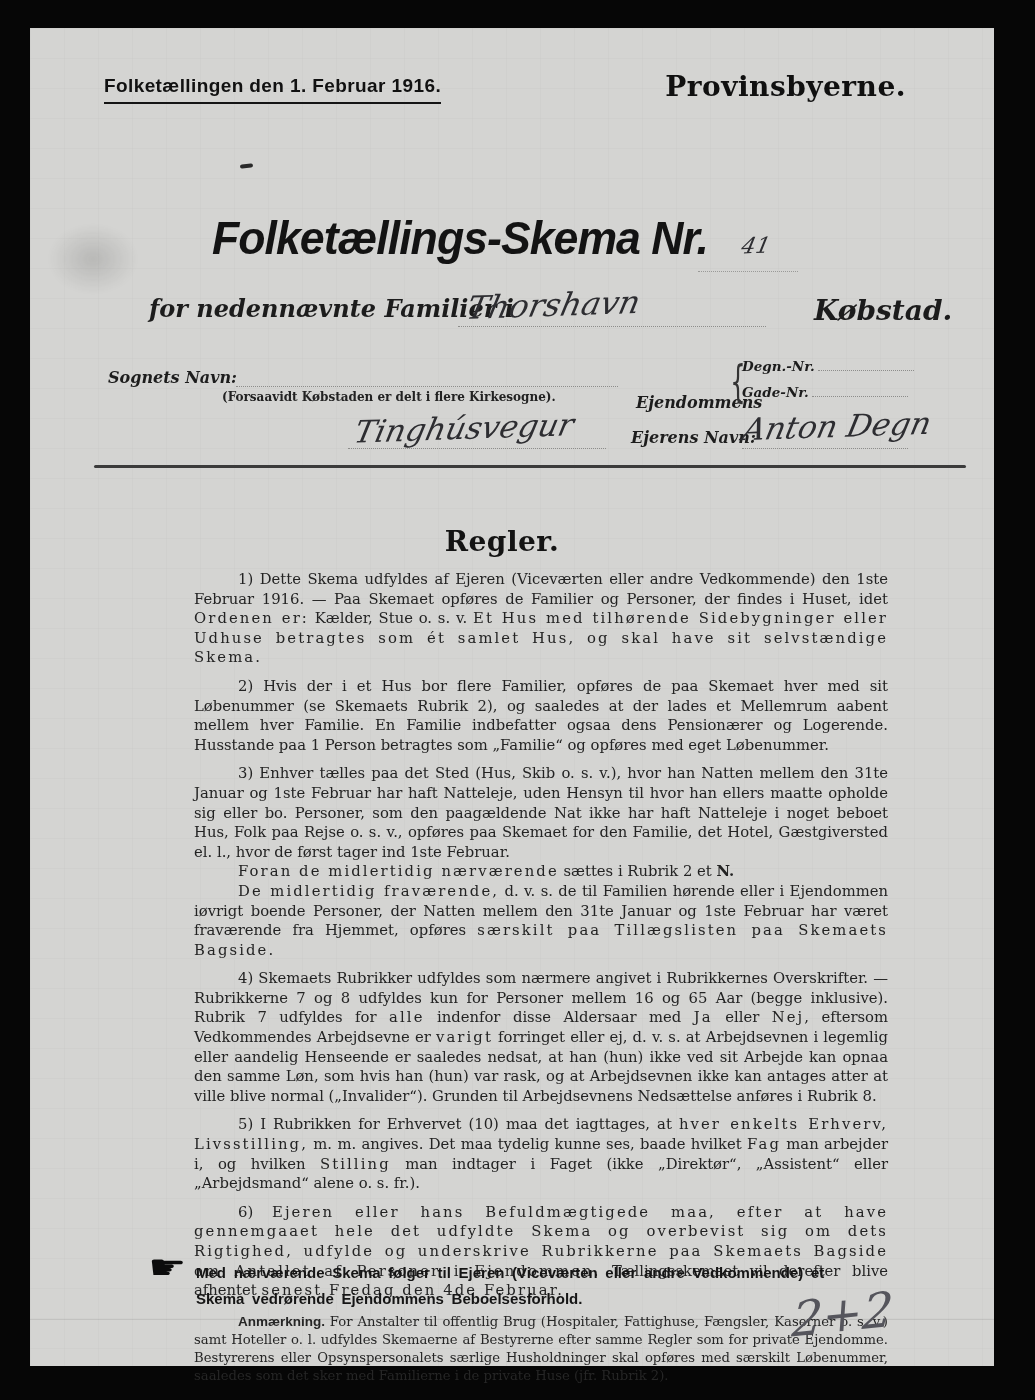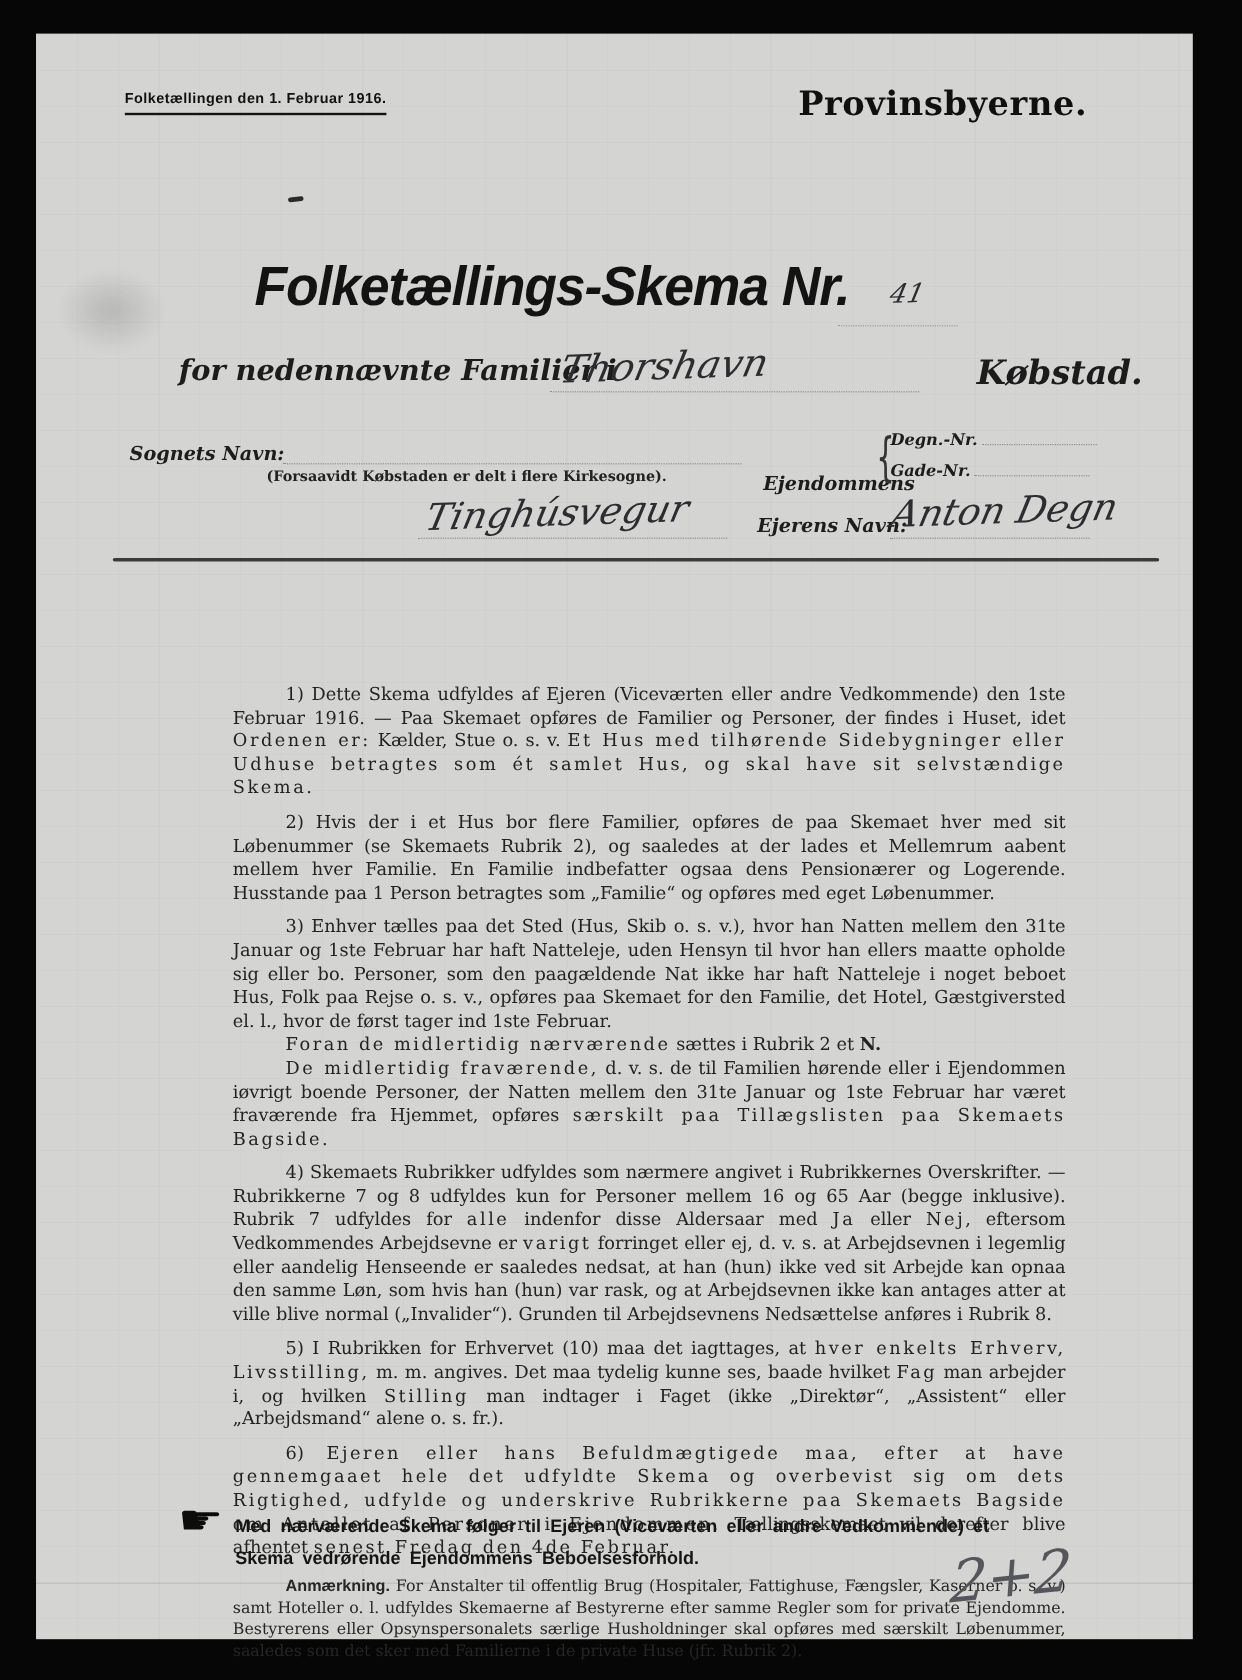--- a/index.html
+++ b/index.html
@@ -25,21 +25,21 @@
     opacity:.8;pointer-events:none;
   }
   .ink-blot{
     position:absolute;left:18px;top:196px;width:90px;height:70px;
     background:radial-gradient(ellipse, rgba(40,40,40,0.16), rgba(40,40,40,0) 70%);
     filter:blur(2px);
   }
   .hdr-left{
     position:absolute;left:74px;top:47px;
     font-family:"Liberation Sans","DejaVu Sans",sans-serif;
-    font-weight:bold;font-size:12px;letter-spacing:.4px;
+    font-weight:bold;font-size:19px;letter-spacing:.4px;
     border-bottom:2.5px solid #141414;padding-bottom:5px;color:#111;
   }
   .hdr-right{
     position:absolute;right:88px;top:42px;
     font-weight:bold;font-size:28px;color:#101010;letter-spacing:.5px;
   }
   .artifact-dash{position:absolute;left:210px;top:136px;width:13px;height:4px;background:#2a2a2a;border-radius:2px;transform:rotate(-6deg);}
   .doc-title{
     position:absolute;left:120px;top:183px;width:620px;text-align:center;
     font-family:"Liberation Sans","DejaVu Sans",sans-serif;
@@ -152,20 +152,21 @@
   <div class="row-gadens">
     <span class="line1"></span>
     <span class="hw hw1">Tinghúsvegur</span>
     <span class="lbl lbl2">Ejerens Navn:</span>
     <span class="line2"></span>
     <span class="hw hw2">Anton Degn</span>
   </div>
 
   <div class="hrule"></div>
 
+  <div class="regler-h">Regler.</div>
 
   <div class="rules">
     <p><span>1) Dette Skema udfyldes af Ejeren (Viceværten eller andre Vedkommende) den 1ste Februar 1916. — Paa Skemaet opføres de Familier og Personer, der findes i Huset, idet </span><span class="sp">Ordenen er:</span><span> Kælder, Stue o. s. v. </span><span class="sp">Et Hus med tilhørende Sidebygninger eller Udhuse betragtes som ét samlet Hus, og skal have sit selvstændige Skema.</span></p>
     <p class="gap"><span>2) Hvis der i et Hus bor flere Familier, opføres de paa Skemaet hver med sit Løbenummer (se Skemaets Rubrik 2), og saaledes at der lades et Mellemrum aabent mellem hver Familie.  En Familie indbefatter ogsaa dens Pensionærer og Logerende.  Husstande paa 1 Person betragtes som „Familie“ og opføres med eget Løbenummer.</span></p>
     <p class="gap"><span>3) Enhver tælles paa det Sted (Hus, Skib o. s. v.), hvor han Natten mellem den 31te Januar og 1ste Februar har haft Natteleje, uden Hensyn til hvor han ellers maatte opholde sig eller bo.  Personer, som den paagældende Nat ikke har haft Natteleje i noget beboet Hus, Folk paa Rejse o. s. v., opføres paa Skemaet for den Familie, det Hotel, Gæstgiversted el. l., hvor de først tager ind 1ste Februar.</span></p>
     <p><span class="sp">Foran de midlertidig nærværende</span><span> sættes i Rubrik 2 et </span><span class="b">N.</span></p>
     <p><span class="sp">De midlertidig fraværende,</span><span> d. v. s. de til Familien hørende eller i Ejendommen iøvrigt boende Personer, der Natten mellem den 31te Januar og 1ste Februar har været fraværende fra Hjemmet, opføres </span><span class="sp">særskilt paa Tillægslisten paa Skemaets Bagside.</span></p>
     <p class="gap"><span>4) Skemaets Rubrikker udfyldes som nærmere angivet i Rubrikkernes Overskrifter. — Rubrikkerne 7 og 8 udfyldes kun for Personer mellem 16 og 65 Aar (begge inklusive).  Rubrik 7 udfyldes for </span><span class="sp">alle</span><span> indenfor disse Aldersaar med </span><span class="sp">Ja</span><span> eller </span><span class="sp">Nej</span><span>, eftersom Vedkommendes Arbejdsevne er </span><span class="sp">varigt</span><span> forringet eller ej, d. v. s. at Arbejdsevnen i legemlig eller aandelig Henseende er saaledes nedsat, at han (hun) ikke ved sit Arbejde kan opnaa den samme Løn, som hvis han (hun) var rask, og at Arbejdsevnen ikke kan antages atter at ville blive normal („Invalider“).  Grunden til Arbejdsevnens Nedsættelse anføres i Rubrik 8.</span></p>
     <p class="gap"><span>5) I Rubrikken for Erhvervet (10) maa det iagttages, at </span><span class="sp">hver enkelts Erhverv, Livsstilling,</span><span> m. m. angives.  Det maa tydelig kunne ses, baade hvilket </span><span class="sp">Fag</span><span> man arbejder i, og hvilken </span><span class="sp">Stilling</span><span> man indtager i Faget (ikke „Direktør“, „Assistent“ eller „Arbejdsmand“ alene o. s. fr.).</span></p>
     <p class="gap"><span>6) </span><span class="sp">Ejeren eller hans Befuldmægtigede maa, efter at have gennemgaaet hele det udfyldte Skema og overbevist sig om dets Rigtighed, udfylde og underskrive Rubrikkerne paa Skemaets Bagside om Antallet af Personer i Ejendommen.</span><span>  Tællingsskemaet vil derefter blive afhentet </span><span class="sp">senest Fredag den 4de Februar.</span></p>

